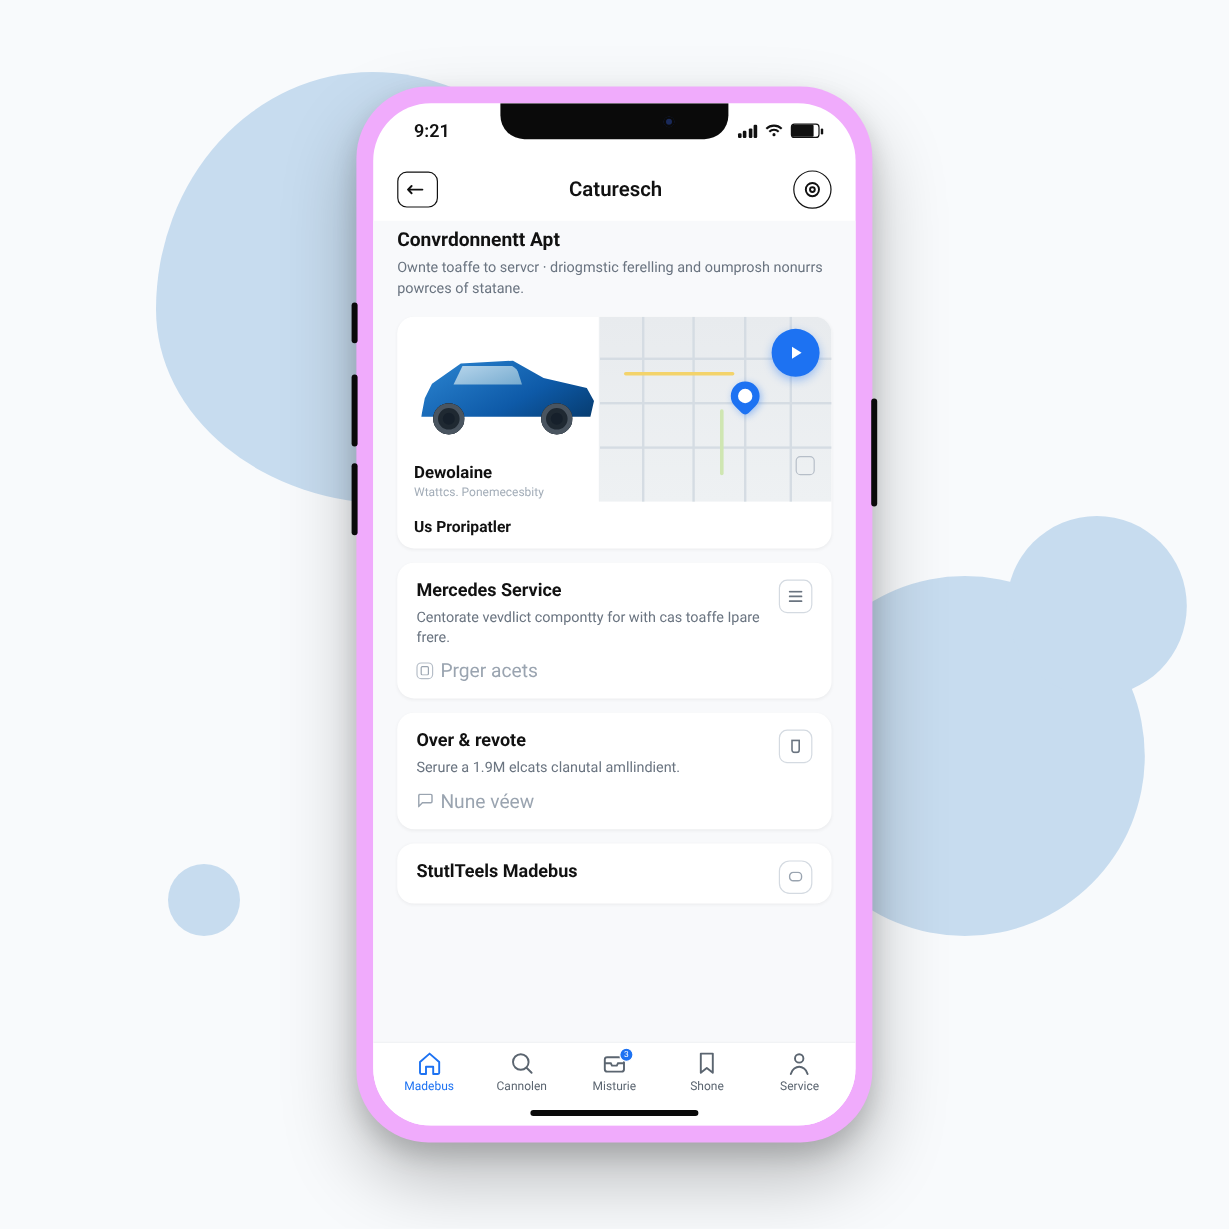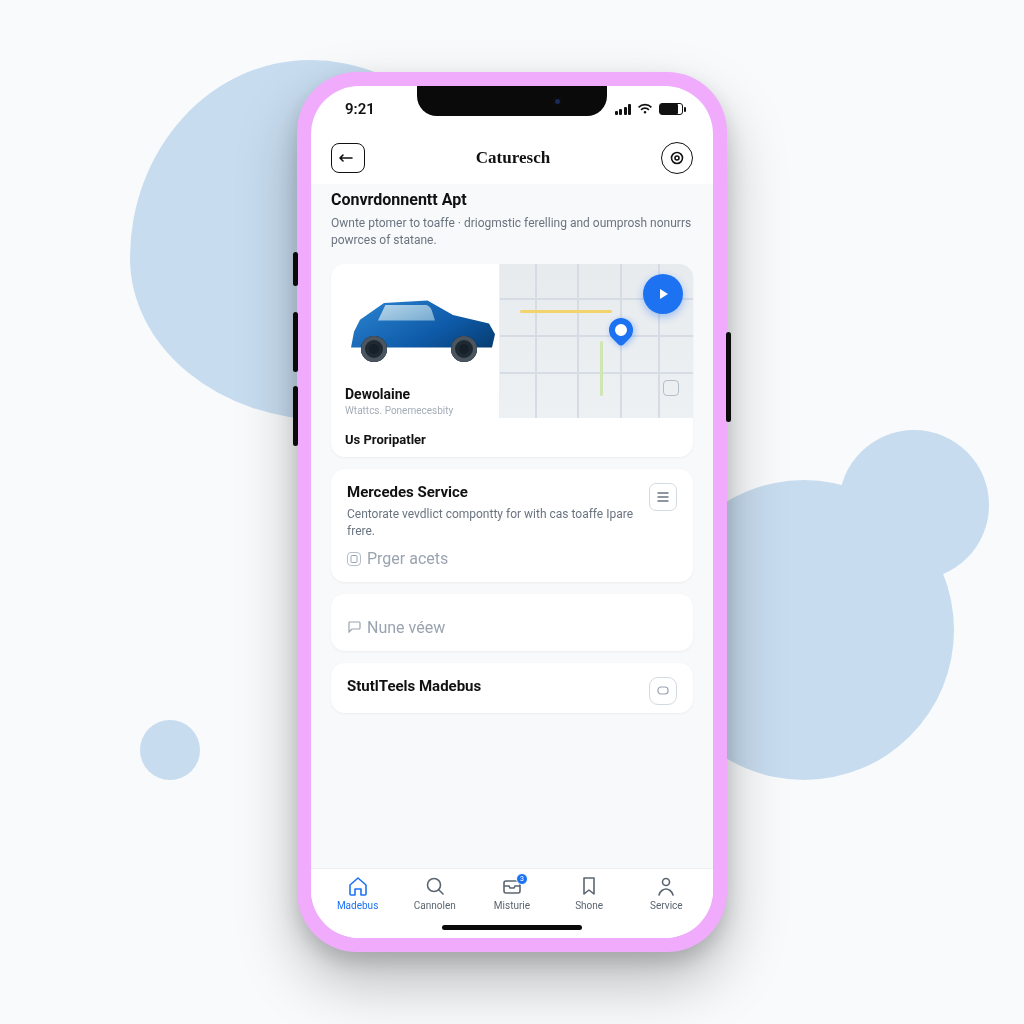--- a/index.html
+++ b/index.html
@@ -72,21 +72,20 @@
   .wifi svg { display:block; }
   .battery { width:24px; height:12px; border:1.5px solid #111; border-radius:3px; position:relative; }
   .battery::after{ content:""; position:absolute; right:-4px; top:3px; width:2px; height:5px; background:#111; border-radius:1px;}
   .battery i { display:block; width:80%; height:100%; background:#111; border-radius:1px;}
 
   
   .nav {
     height: 52px;
     display:flex; align-items:center; justify-content:space-between;
     padding: 0 20px;
-    font-family: Liberation Serif, serif;
   }
   .nav .title { font-size: 17px; font-weight: 600; color:#111; }
   .nav .icon-btn {
     width:34px; height:30px; border:1.5px solid #111; border-radius:8px;
     display:flex; align-items:center; justify-content:center;
   }
   .nav .icon-btn.round { width:32px; height:32px; border-radius:50%; }
 
   
   .content { flex:1; overflow:hidden; padding: 6px 20px 0 20px; background:#f8f9fb; }
@@ -228,21 +227,21 @@
         <svg width="16" height="16" viewBox="0 0 16 16">
             <circle cx="8" cy="8" r="5.5" stroke="#111" stroke-width="1.6" fill="none"></circle>
             <circle cx="8" cy="8" r="2" stroke="#111" stroke-width="1.6" fill="none"></circle>
           </svg>
       </div>
     </div>
 
     <div class="content">
 
       <div class="section-title">Convrdonnentt Apt</div>
-      <div class="section-desc">Ownte ptomer to toaffe · driogmstic ferelling and oumprosh nonurrs powrces of statane.</div>
+      <div class="section-desc">Ownte toaffe to servcr · driogmstic ferelling and oumprosh nonurrs powrces of statane.</div>
 
       <div class="card vehicle-card">
         <div class="vehicle-top">
           <div class="car">
             <div class="body"></div>
               <div class="window"></div>
             <div class="wheel w1"></div>
               <div class="wheel w2"></div>
           </div>
           <div class="map">
@@ -287,20 +286,31 @@
           <span class="mi">
             <svg width="8" height="8" viewBox="0 0 8 8">
                 <rect x="1" y="0.5" width="6" height="7" rx="1" stroke="#9aa4b0" stroke-width="1" fill="none"></rect>
               </svg>
           </span>
           <span>Prger acets</span>
         </div>
       </div>
 
       <div class="card service-card">
+        <div class="head">
+          <div>
+            <h3>Over &amp; revote</h3>
+            <p>Serure a 1.9M elcats clanutal amllindient.</p>
+          </div>
+          <div class="action-chip">
+            <svg width="10" height="12" viewBox="0 0 10 12">
+                <path d="M2 1h6v8a2 2 0 01-2 2H4a2 2 0 01-2-2V1z" stroke="#6a7480" stroke-width="1.3" fill="none"></path>
+              </svg>
+          </div>
+        </div>
         <div class="meta">
           <span>
             <svg width="14" height="12" viewBox="0 0 14 12">
                 <path d="M2 1h10a1 1 0 011 1v5a1 1 0 01-1 1H5l-3 3V2a1 1 0 011-1z" stroke="#9aa4b0" stroke-width="1.2" fill="none"></path>
               </svg>
           </span>
           <span>Nune véew</span>
         </div>
       </div>
 

